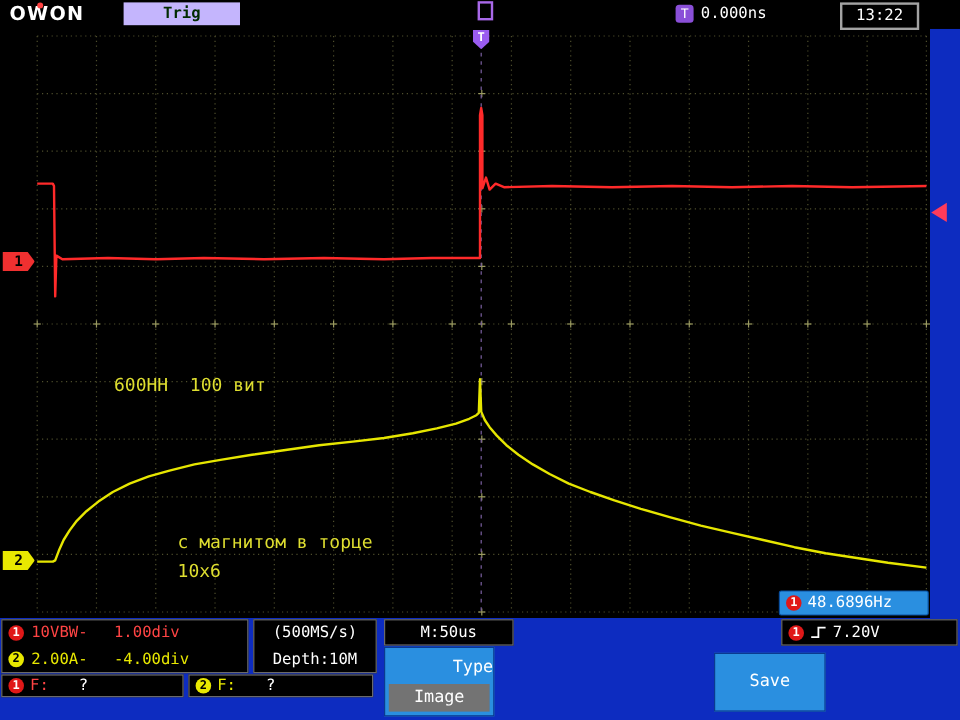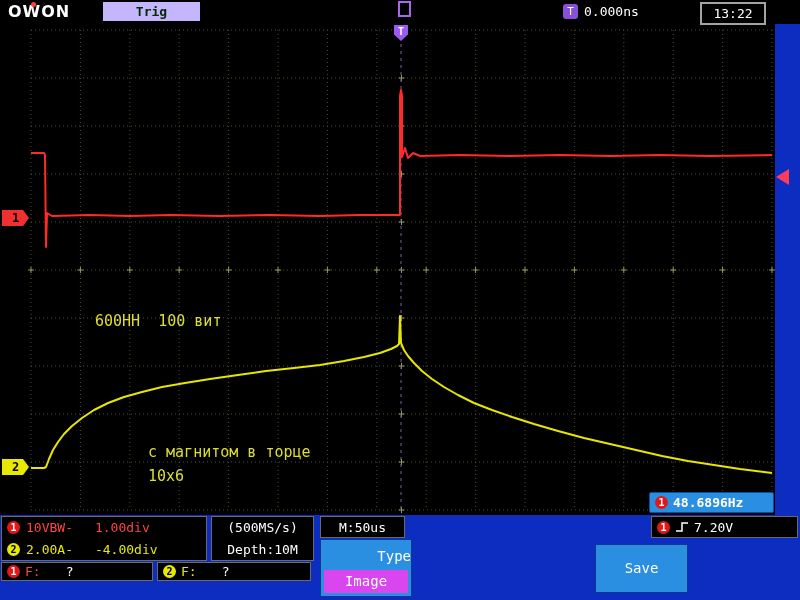--- a/index.html
+++ b/index.html
@@ -35,47 +35,47 @@
   .ch2m{left:2px;top:459px;background:#e8e800}
   .trig-arrow{left:776px;top:169px;width:0;height:0;border-top:8px solid transparent;
         border-bottom:8px solid transparent;border-right:13px solid #ff3b5b;z-index:6}
 
   .ann{color:#dede30;font-size:15px;z-index:6;white-space:pre}
   .a1{left:95px;top:312px}.a2{left:148px;top:443px}.a3{left:148px;top:467px}
 
   .freq{left:649px;top:492px;width:125px;height:21px;background:#2a8fe0;border:1px solid #0a50a0;
         border-radius:2px;z-index:7;display:flex;align-items:center;gap:5px;padding:0 5px;
         box-sizing:border-box}
-  .freq-text{color:#fff;font-size:13px;font-weight:bold}
+  .freq-text{color:#fff;font-size:13px;font-weight:normal}
 
   .cnum{width:13px;height:13px;border-radius:50%;display:inline-block;text-align:center;
         line-height:13px;font-size:10px;font-weight:bold;flex:none}
   .cnum.r{background:#e01818;color:#fff}
   .cnum.y{background:#e8e800;color:#000}
 
   .box{position:absolute;background:#000;border:1px solid #6a6a6a;box-sizing:border-box;z-index:6;
        display:flex;align-items:center;padding:0 5px;gap:5px;font-size:13px}
   .chbox{left:1px;top:516px;width:206px;height:45px;flex-direction:column;
        justify-content:space-around;align-items:flex-start;padding:2px 5px}
   .chline{display:flex;align-items:center;gap:6px}
   .chline .off{margin-left:16px}
   .c1t{color:#ff4444}.c2t{color:#e8e800}
   .acq{left:211px;top:516px;width:103px;height:45px;flex-direction:column;color:#fff;
        justify-content:space-around;align-items:center;padding:2px}
-  .tb{left:320px;top:516px;width:85px;height:22px;color:#fff;justify-content:center}
+  .tb{left:320px;top:516px;width:108px;height:22px;color:#fff;justify-content:center}
   .trg{left:651px;top:516px;width:147px;height:22px;color:#fff}
   .m1{left:1px;top:562px;width:152px;height:19px}
   .m2{left:157px;top:562px;width:154px;height:19px}
   .mval{color:#fff;margin-left:20px}
 
   .btn{position:absolute;background:#2a8fe0;z-index:6;border:1px solid #0a3a90;
        box-sizing:border-box;cursor:pointer}
   .btn-type{left:320px;top:539px;width:92px;height:58px}
   .btn-type-top{height:30px;color:#fff;text-align:right;line-height:32px;font-size:14px}
-  .btn-type-bottom{height:23px;margin:0 3px;background:#d946ef;color:#fff;text-align:center;
+  .btn-type-bottom{height:23px;margin:0 3px;background:#737373;color:#fff;text-align:center;
        line-height:23px;font-size:14px}
   .btn-save{left:595px;top:544px;width:93px;height:49px;color:#fff;text-align:center;
        line-height:47px;font-size:14px}
 </style>
 </head>
 <body>
 
 <div class="abs topbar">
   <div class="abs logo">OWON</div>
   <div class="abs logo-dot"></div>

